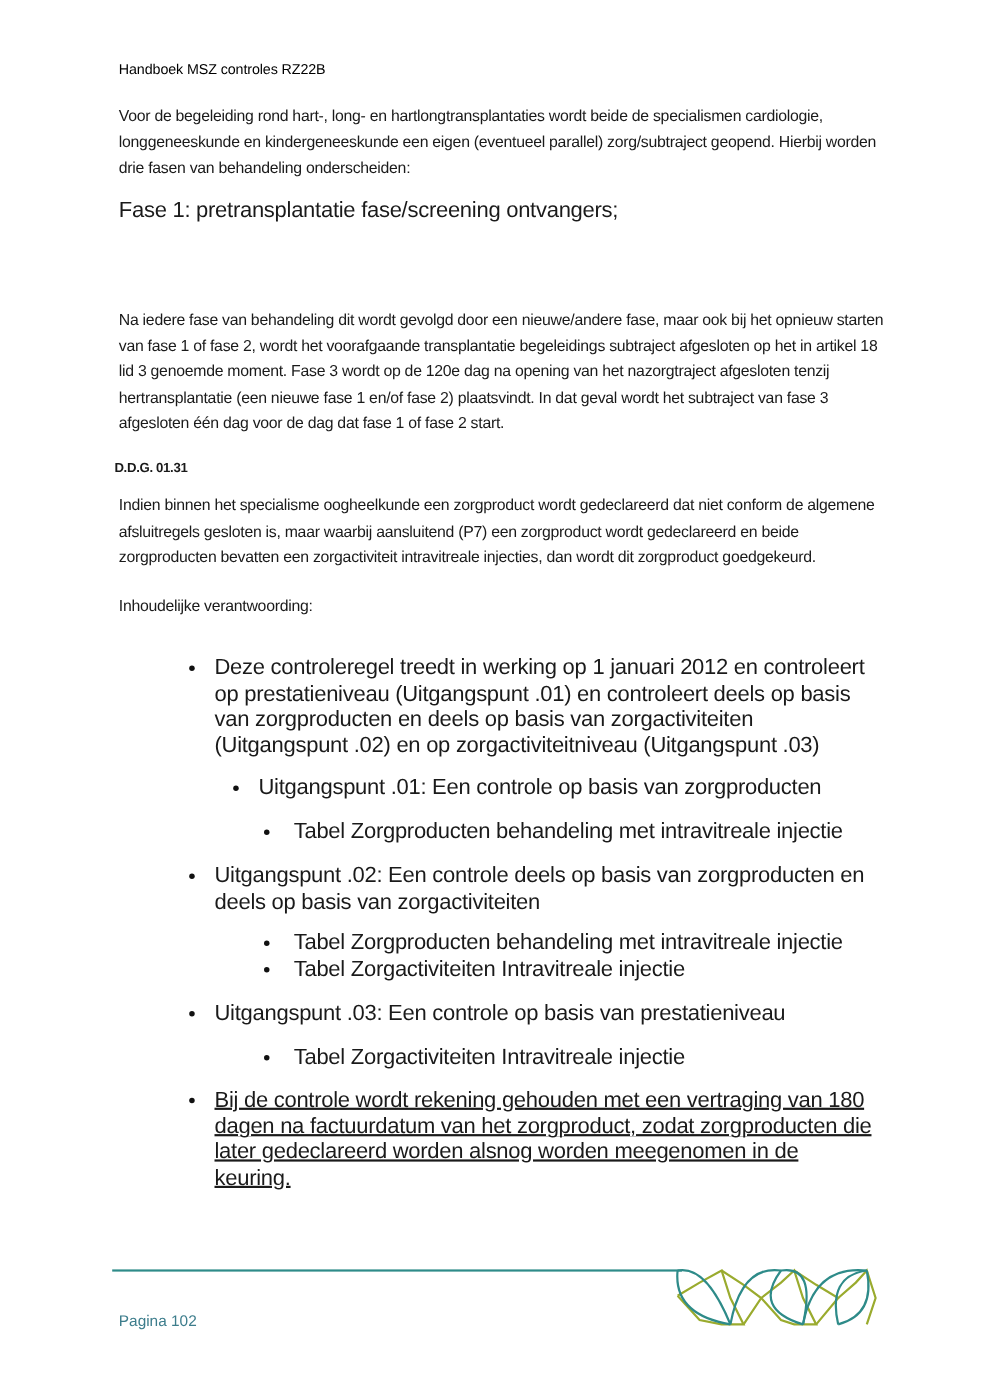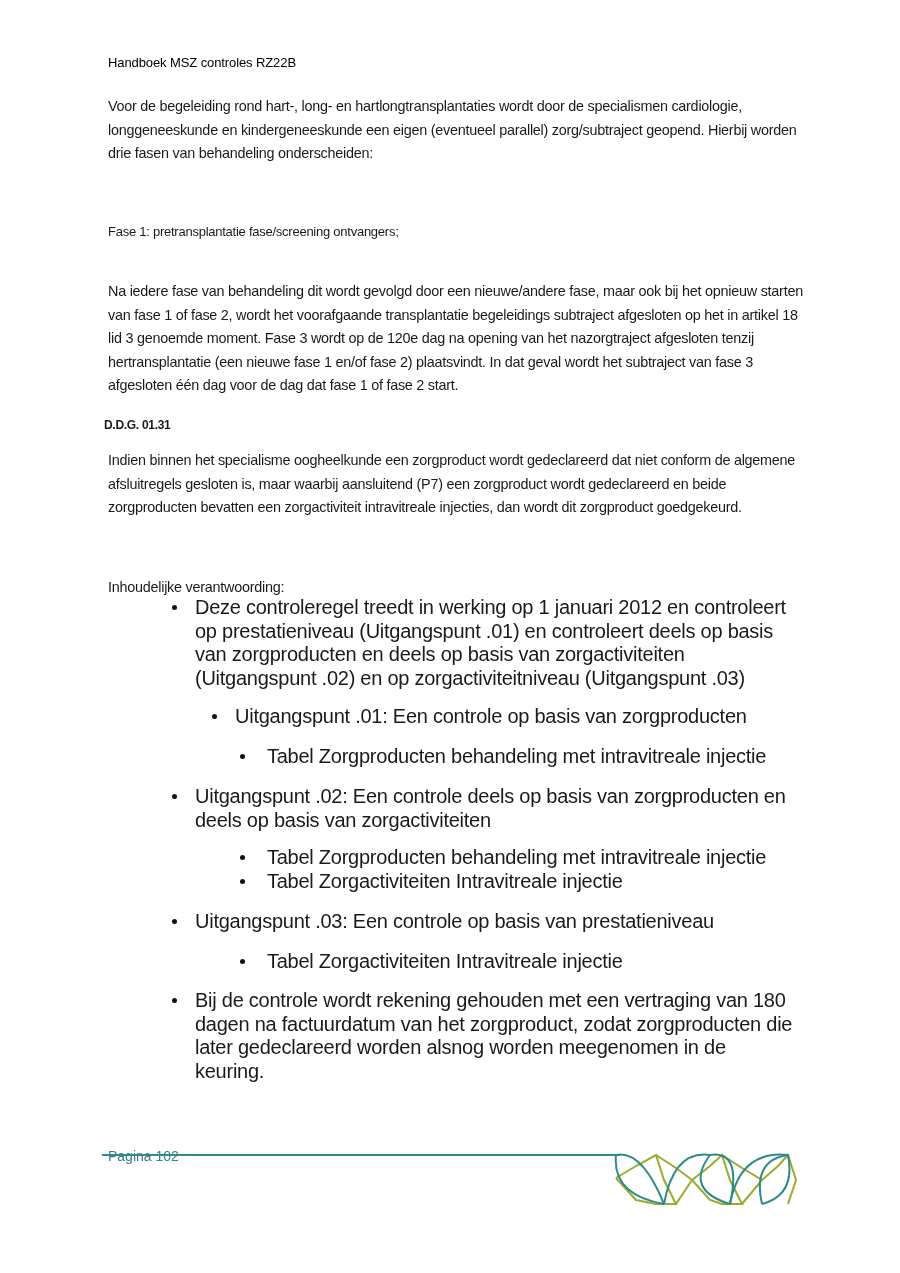--- a/index.html
+++ b/index.html
@@ -9,63 +9,63 @@
     }
     .page-header {
       position: absolute; left: 108px; top: 55px;
       font-size: 13px; color: #000000; letter-spacing: -0.1px;
     }
     .body-text {
       position: absolute; left: 108px; width: 700px;
       font-size: 14.4px; line-height: 23.5px; letter-spacing: -0.25px;
     }
     .para { margin: 0; }
-    .phase-list { position: absolute; left: 108px; top: 180px; font-size: 13px; line-height: 23.5px; letter-spacing: -0.25px; margin-top: 40px; }
+    .phase-list { position: absolute; left: 108px; top: 180px; font-size: 20px; line-height: 23.5px; letter-spacing: -0.25px; }
     .phase-list div { margin: 0; }
     .section-heading {
       position: absolute; left: 104px; top: 418px;
       font-size: 12px; font-weight: bold; letter-spacing: -0.3px;
     }
     .bullet-block { position: absolute; left: 0; width: 900px; font-size: 20px; line-height: 23.5px; letter-spacing: -0.25px; }
     .bullet-row { position: relative; }
     .b-lvl1 { padding-left: 195px; width: 600px; }
     .b-lvl2 { padding-left: 267px; width: 530px; }
     .bullet-dot {
       position: absolute; width: 5px; height: 5px; border-radius: 50%; background: #111;
       top: 9px;
     }
     .b-lvl1 .bullet-dot { left: 172px; }
     .b-lvl2 .bullet-dot { left: 240px; }
     .page-footer {
-      position: absolute; left: 108px; top: 1148px;
+      position: absolute; left: 108px; top: 1192px;
       font-size: 14px; color: #3d7d8c;
     }
     .footer-rule {
       position: absolute; left: 102px; top: 1154px; width: 518px; height: 2px; background: #2e8b89;
     }
     .footer-logo { position: absolute; left: 612px; top: 1150px; }
   </style>
 </head>
 <body>
 
 <div class="page-header">Handboek MSZ controles RZ22B</div>
 
-<p class="body-text para" style="top:95px;">Voor de begeleiding rond hart-, long- en hartlongtransplantaties wordt door de specialismen cardiologie, longgeneeskunde en kindergeneeskunde een eigen (eventueel parallel) zorg/subtraject geopend. Hierbij worden drie fasen van behandeling onderscheiden:</p>
+<p class="body-text para" style="top:95px;">Voor de begeleiding rond hart-, long- en hartlongtransplantaties wordt beide de specialismen cardiologie, longgeneeskunde en kindergeneeskunde een eigen (eventueel parallel) zorg/subtraject geopend. Hierbij worden drie fasen van behandeling onderscheiden:</p>
 
 <div class="phase-list">
   <div>Fase 1: pretransplantatie fase/screening ontvangers;</div>
 </div>
 
 <p class="body-text para" style="top:280px;">Na iedere fase van behandeling dit wordt gevolgd door een nieuwe/andere fase, maar ook bij het opnieuw starten van fase 1 of fase 2, wordt het voorafgaande transplantatie begeleidings subtraject afgesloten op het in artikel 18 lid 3 genoemde moment. Fase 3 wordt op de 120e dag na opening van het nazorgtraject afgesloten tenzij hertransplantatie (een nieuwe fase 1 en/of fase 2) plaatsvindt. In dat geval wordt het subtraject van fase 3 afgesloten één dag voor de dag dat fase 1 of fase 2 start.</p>
 
 <div class="section-heading">D.D.G. 01.31</div>
 
 <p class="body-text para" style="top:449px;">Indien binnen het specialisme oogheelkunde een zorgproduct wordt gedeclareerd dat niet conform de algemene afsluitregels gesloten is, maar waarbij aansluitend (P7) een zorgproduct wordt gedeclareerd en beide zorgproducten bevatten een zorgactiviteit intravitreale injecties, dan wordt dit zorgproduct goedgekeurd.</p>
 
-<p class="body-text para" style="top:576px;">Inhoudelijke verantwoording:</p>
+<p class="body-text para" style="top:540px;">Inhoudelijke verantwoording:</p>
 
 <div class="bullet-block" style="top:596px;">
   <div class="bullet-row b-lvl1">
     <span class="bullet-dot"></span>
     <span>Deze controleregel treedt in werking op 1 januari 2012 en controleert op prestatieniveau (Uitgangspunt .01)  en controleert deels op basis van zorgproducten en deels op basis van zorgactiviteiten (Uitgangspunt .02) en op zorgactiviteitniveau (Uitgangspunt .03)</span>
   </div>
 </div>
 
 <div class="bullet-block" style="top:705px;padding-left:40px;">
   <div class="bullet-row b-lvl1">
@@ -103,21 +103,21 @@
     <span>Uitgangspunt .03: Een controle op basis van prestatieniveau</span>
   </div>
 </div>
 <div class="bullet-block" style="top:950px;">
   <div class="bullet-row b-lvl2">
     <span class="bullet-dot"></span>
     <span>Tabel Zorgactiviteiten Intravitreale injectie</span>
   </div>
 </div>
 
-<div class="bullet-block" style="top:989px;">
+<div class="bullet-block" style="top:989px;text-decoration:underline;">
   <div class="bullet-row b-lvl1">
     <span class="bullet-dot"></span>
     <span>Bij de controle wordt rekening gehouden met een vertraging van 180 dagen na factuurdatum van het zorgproduct, zodat zorgproducten die later gedeclareerd worden alsnog worden meegenomen in de keuring.</span>
   </div>
 </div>
 
 <div class="page-footer">Pagina 102</div>
 <div class="footer-rule"></div>
 <svg class="footer-logo" width="190" height="58" viewBox="0 0 190 58">
   <g fill="none" stroke-width="2">

